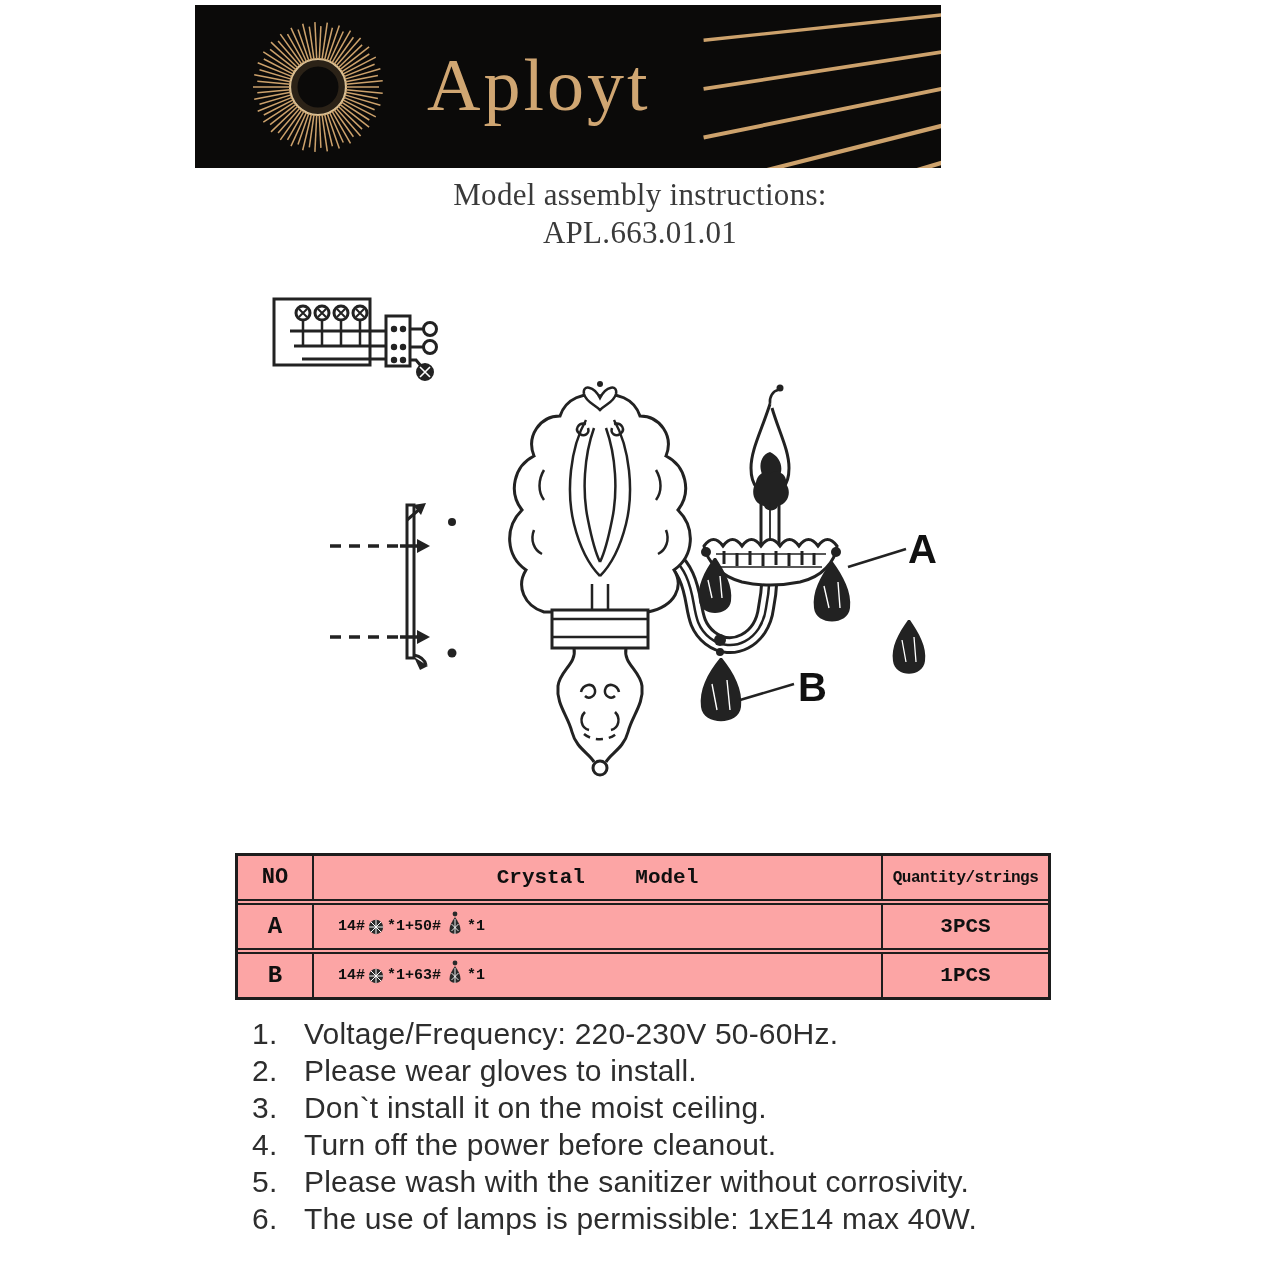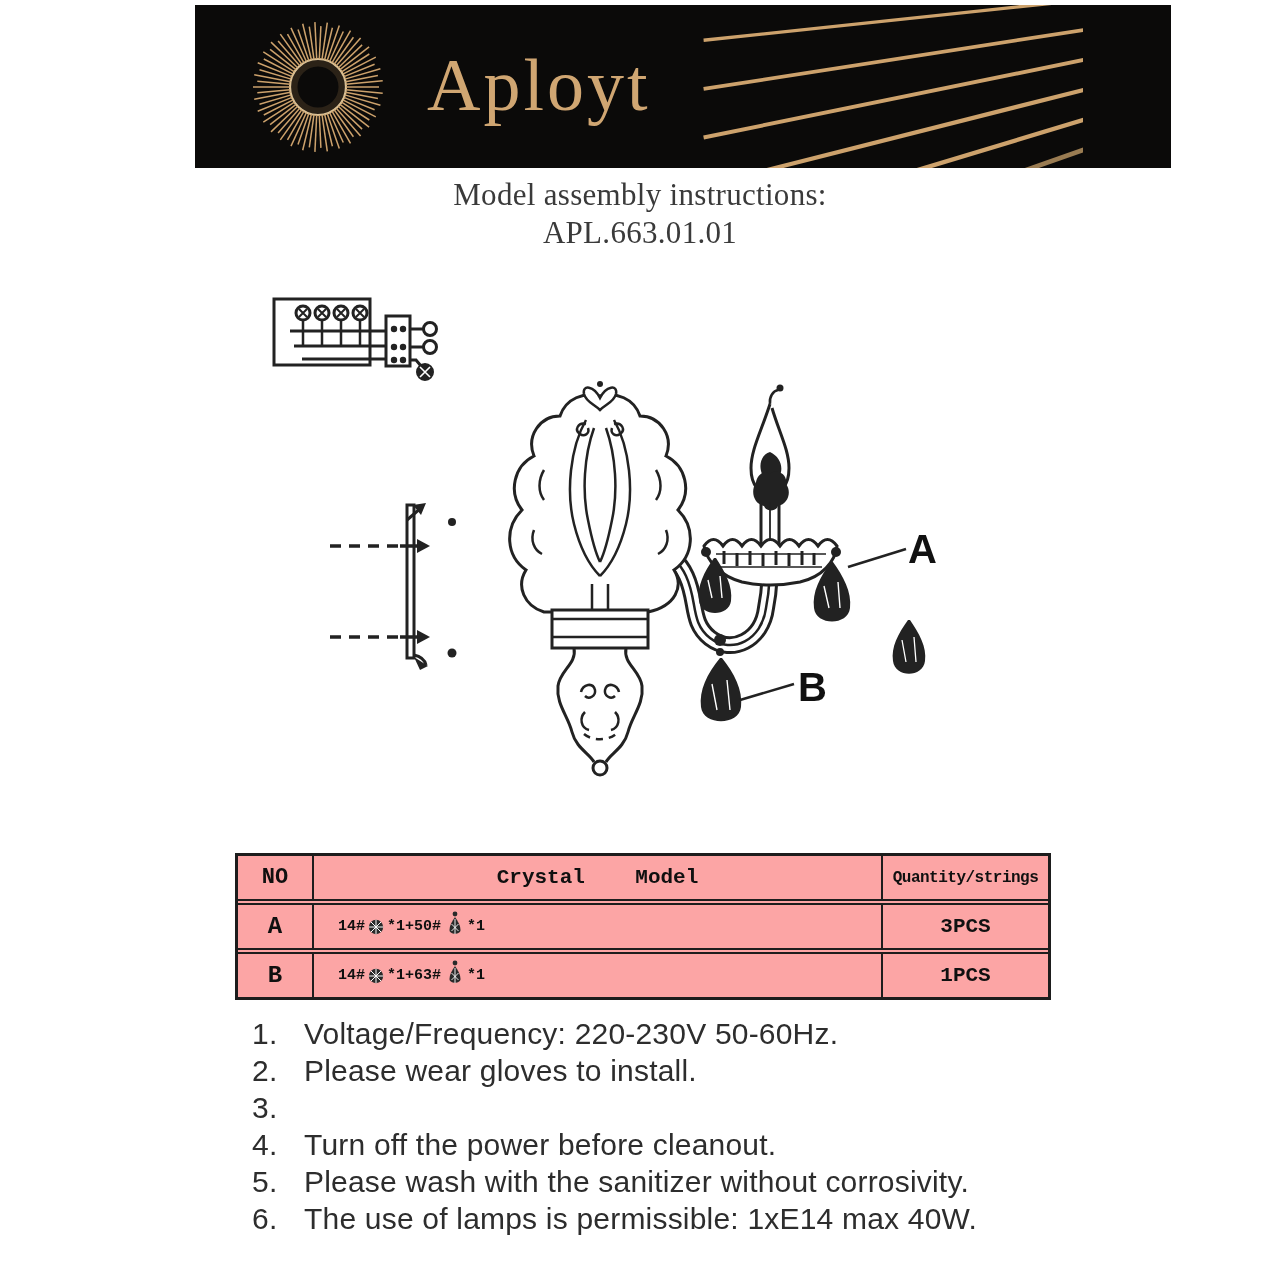--- a/index.html
+++ b/index.html
@@ -2,21 +2,21 @@
 <html><head>
 <meta charset="utf-8">
 <style>
   html,body{margin:0;padding:0;}
   body{
     width:1280px;height:1280px;background:#ffffff;position:relative;
     font-family:"Liberation Sans",sans-serif;overflow:hidden;
   }
   
   .banner{
-    position:absolute;left:195px;top:5px;width:976px;height:163px;
+    position:absolute;left:195px;top:5px;width:746px;height:163px;
     background:#0b0a09;overflow:hidden;
   }
   .banner svg{display:block;}
   
   .title-block{
     position:absolute;left:0;top:176px;width:1280px;text-align:center;
     color:#3a3a3a;font-size:31px;line-height:38px;font-weight:500;
     letter-spacing:.3px;
     font-family:Liberation Serif, serif;
   }
@@ -337,20 +337,21 @@
   <div class="item">
     <span class="num">1.</span>
     <span class="txt">Voltage/Frequency: 220-230V 50-60Hz.</span>
   </div>
   <div class="item">
     <span class="num">2.</span>
     <span class="txt">Please wear gloves to install.</span>
   </div>
   <div class="item">
     <span class="num">3.</span>
+    <span class="txt">Don`t install it on the moist ceiling.</span>
   </div>
   <div class="item">
     <span class="num">4.</span>
     <span class="txt">Turn off the power before cleanout.</span>
   </div>
   <div class="item">
     <span class="num">5.</span>
     <span class="txt">Please wash with the sanitizer without corrosivity.</span>
   </div>
   <div class="item">

